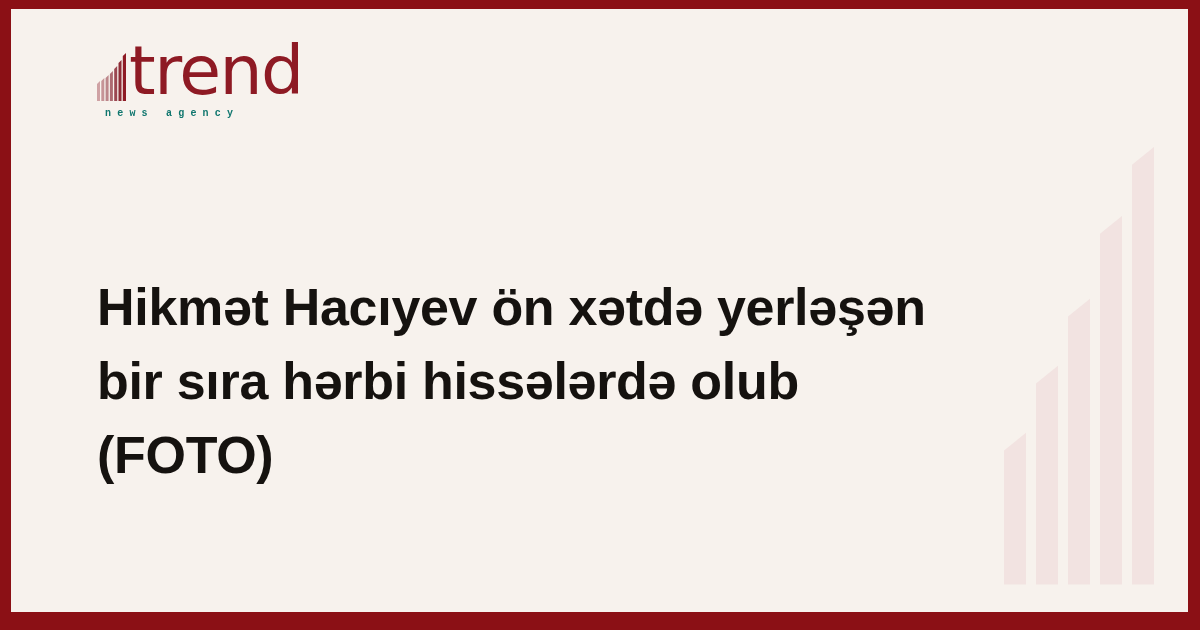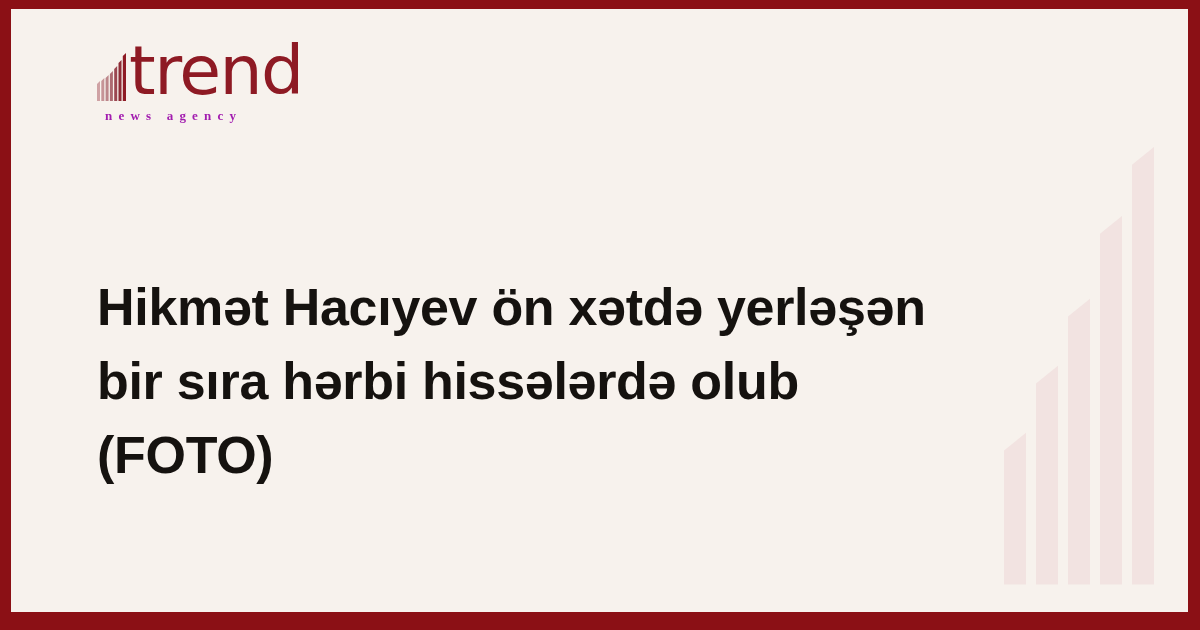--- a/index.html
+++ b/index.html
@@ -61,25 +61,25 @@
     font-size:68px;
     font-weight:400;
     line-height:0.92;
     letter-spacing:-1.5px;
     color:#8e1a24;
   }
 
   .logo-sub {
     margin-top:5px;
     margin-left:8px;
-    font-family:Liberation Serif, serif;
-    font-size:13px;
+    font-family:Liberation Mono, monospace;
+    font-size:10px;
     font-weight:600;
     letter-spacing:6.2px;
-    color:#a21caf;
+    color:#0f766e;
     white-space:nowrap;
   }
 
   
   .headline {
     position:absolute;
     left:86px;
     top:262px;
     width:870px;
     font-family:"Liberation Sans", sans-serif;

